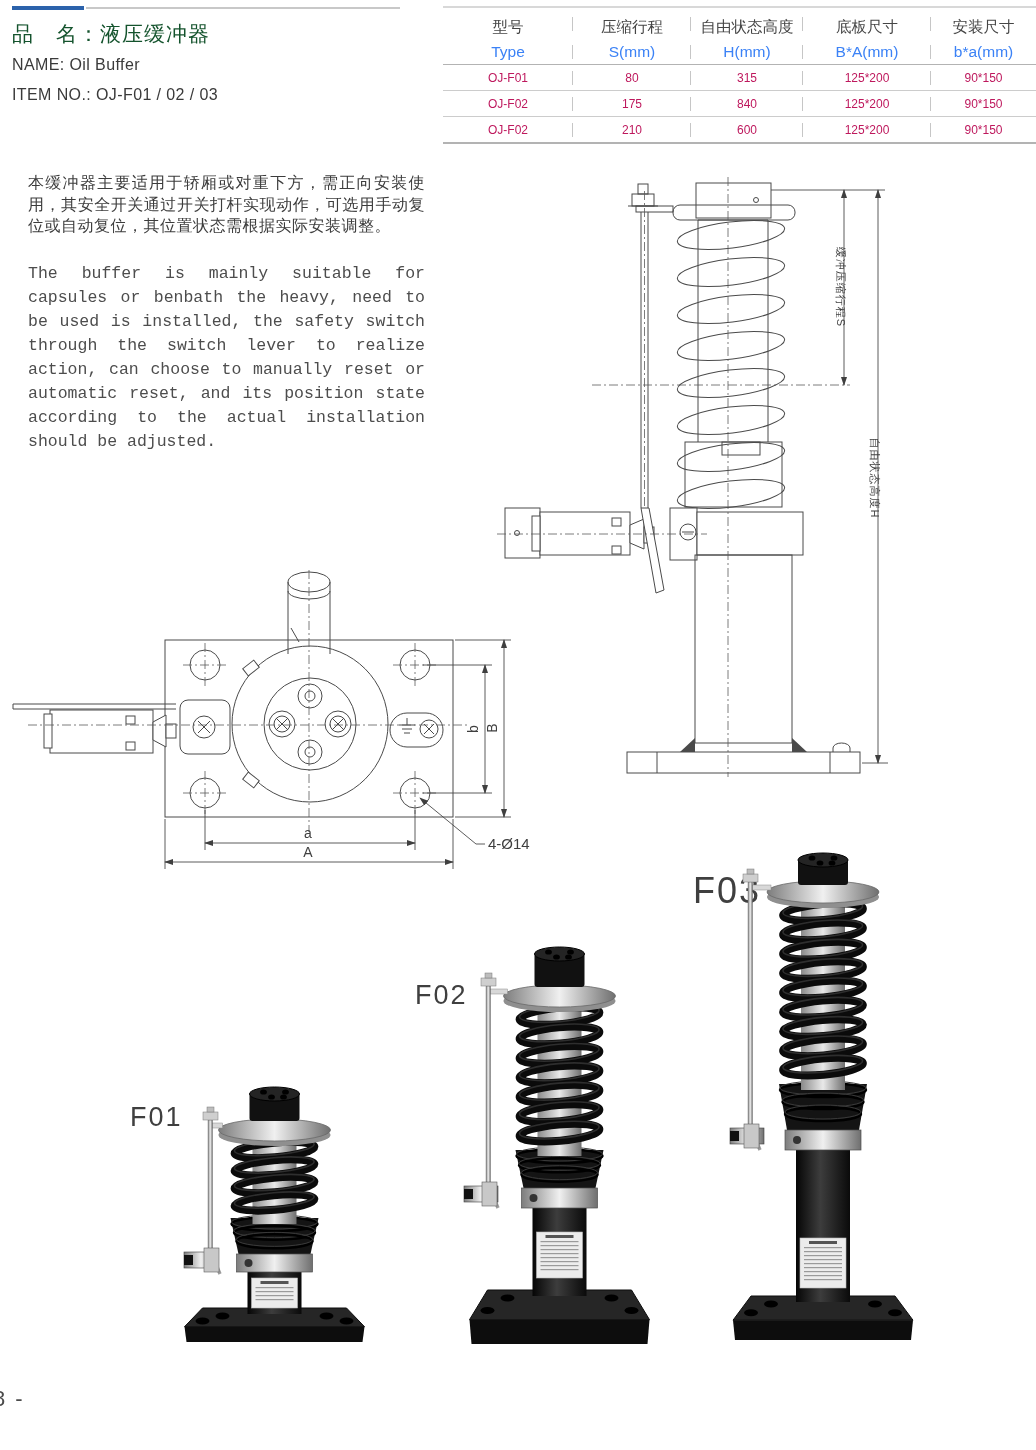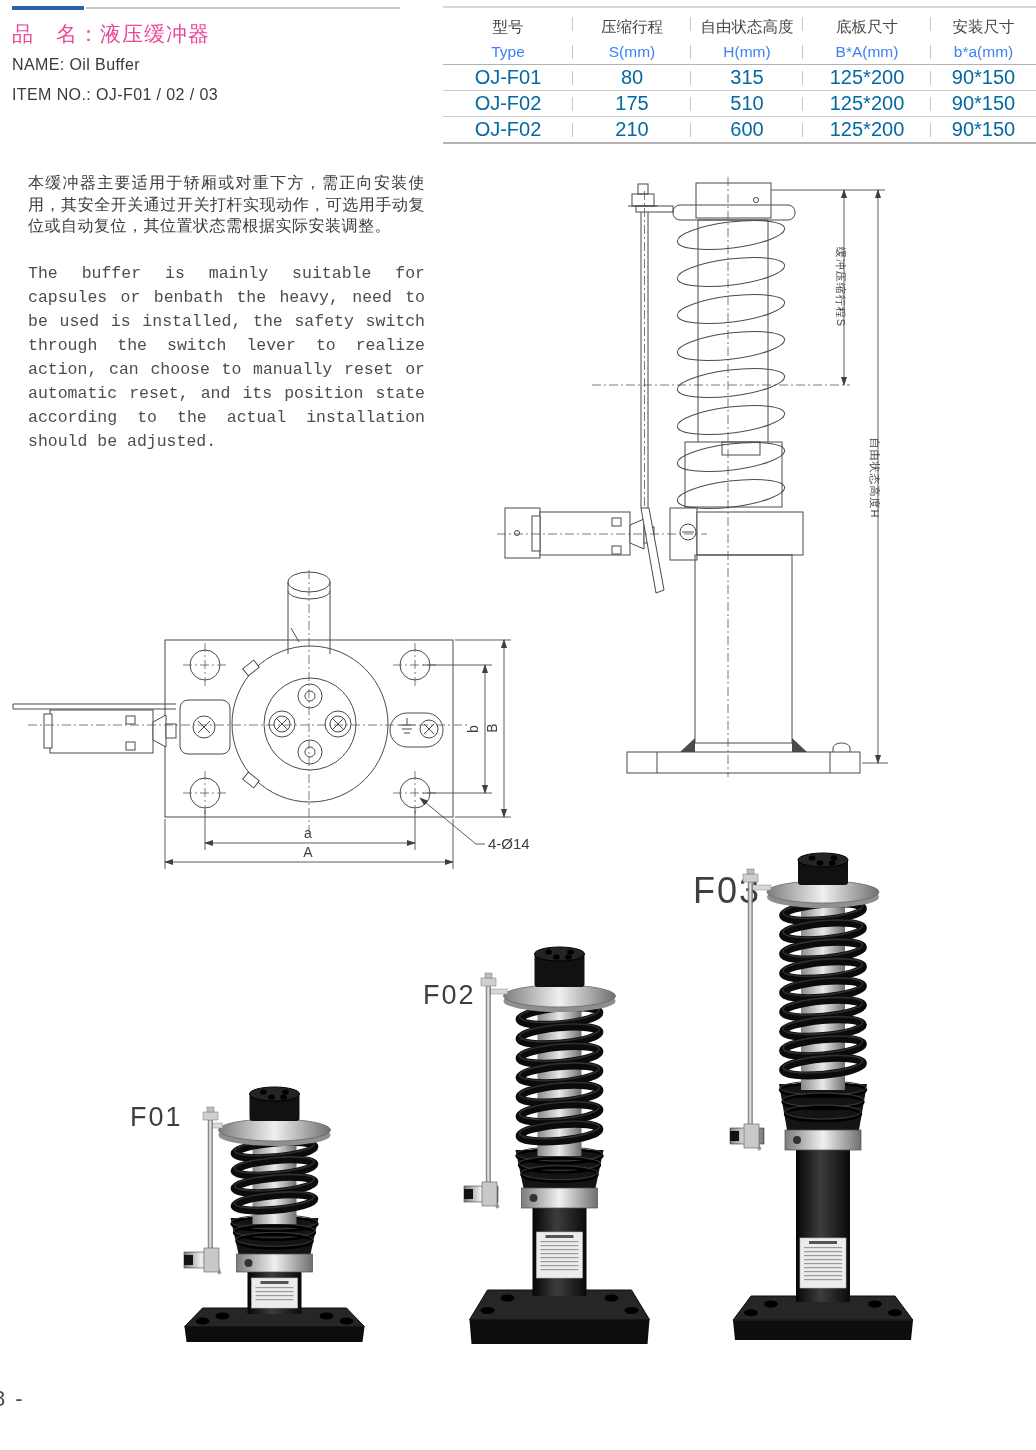--- a/index.html
+++ b/index.html
@@ -4,29 +4,29 @@
 <style>
   html,body{margin:0;padding:0;background:#fff;}
   body{font-family:"Liberation Sans","DejaVu Sans",sans-serif;color:#333;}
   .page{position:relative;width:1036px;height:1450px;background:#fff;overflow:hidden;}
 
   
   .accent{position:absolute;left:12px;top:6px;width:388px;height:4px;}
   .accent .blue{position:absolute;left:0;top:0;width:72px;height:3.5px;}
   .accent .gray{position:absolute;left:74px;top:1px;width:314px;height:2px;background:#c8c8c8;}
   .hdr{position:absolute;left:12px;top:18px;width:420px;}
-  .hdr .cn{font-size:21px;color:#ec4899;letter-spacing:1px;line-height:32px;}
+  .hdr .cn{font-size:21px;color:#14532d;letter-spacing:1px;line-height:32px;}
   .hdr .en{font-size:16px;color:#3a3a3a;letter-spacing:.4px;line-height:30px;}
 
   
   .spec{position:absolute;left:443px;top:6px;width:593px;border-collapse:collapse;table-layout:fixed;}
   .spec th,.spec td{font-weight:normal;text-align:center;position:relative;padding:0;}
   .spec thead tr.cnrow th{font-size:15.5px;color:#454545;height:30px;vertical-align:bottom;padding-bottom:2px;}
   .spec thead tr.enrow th{font-size:15.5px;color:#3b82f6;height:24px;vertical-align:middle;}
-  .spec tbody td{font-size:20px;color:#0369a1;height:25px;}
+  .spec tbody td{font-size:12px;color:#be185d;height:25px;}
   .spec{border-top:2px solid #d8d8d8;border-bottom:2px solid #b3b3b3;}
   .spec thead{border-bottom:1.5px solid #b3b3b3;}
   .spec tbody tr + tr{border-top:1px solid #cccccc;}
   .spec th:not(:last-child)::after,.spec td:not(:last-child)::after{
     content:"";position:absolute;right:0;top:50%;transform:translateY(-50%);
     width:1.5px;height:14px;background:#c6c6c6;}
 
   
   .para{position:absolute;left:28px;width:397px;text-align:justify;font-family:Liberation Mono, monospace;}
   .para.cn{top:174px;font-size:16px;line-height:21.5px;color:#3c3c3c;letter-spacing:.5px;}
@@ -91,21 +91,21 @@
       <tr>
         <td>OJ-F01</td>
         <td>80</td>
         <td>315</td>
         <td>125*200</td>
         <td>90*150</td>
       </tr>
       <tr>
         <td>OJ-F02</td>
         <td>175</td>
-        <td>510</td>
+        <td>840</td>
         <td>125*200</td>
         <td>90*150</td>
       </tr>
       <tr>
         <td>OJ-F02</td>
         <td>210</td>
         <td>600</td>
         <td>125*200</td>
         <td>90*150</td>
       </tr>
@@ -356,21 +356,21 @@
         <rect x="30" y="41" width="10.5" height="5" fill="#d8d8d8" stroke="#8a8a8a" stroke-width=".5"></rect>
         <rect x="26" y="38" width="4.5" height="140" fill="url(#gm0)" stroke="#666" stroke-width=".4"></rect>
         <rect x="21" y="30" width="15" height="8" fill="#cfcfcf" stroke="#777" stroke-width=".5"></rect>
         <rect x="25" y="25" width="7" height="5" fill="#bdbdbd" stroke="#777" stroke-width=".5"></rect>
         <line x1="29" y1="170" x2="38" y2="192" stroke="#9c9c9c" stroke-width="3.4"></line>
         <rect x="2" y="170" width="34" height="16" fill="url(#gm0)" stroke="#3f3f3f" stroke-width=".6"></rect>
         <rect x="2" y="173" width="9" height="10" fill="#111"></rect>
         <rect x="22" y="166" width="15" height="24" fill="#c8c8c8" stroke="#5e5e5e" stroke-width=".6"></rect>
       </svg></div>
 
-  <div class="plabel" style="left:415px;top:980px;margin-left:8px;">F02</div>
+  <div class="plabel" style="left:415px;top:980px;">F02</div>
   <div class="photo" style="left:462px;top:944px;"><svg width="195" height="402" viewBox="0 0 195 402" style="overflow:visible">
   <defs>
    <linearGradient id="gm1" x1="0" y1="0" x2="1" y2="0">
             <stop offset="0" stop-color="#7d7d7d"></stop>
             <stop offset=".5" stop-color="#f0f0f0"></stop>
             <stop offset="1" stop-color="#6f6f6f"></stop>
           </linearGradient>
    <linearGradient id="gb1" x1="0" y1="0" x2="1" y2="0">
             <stop offset="0" stop-color="#050505"></stop>
             <stop offset=".45" stop-color="#3d3d3d"></stop>

